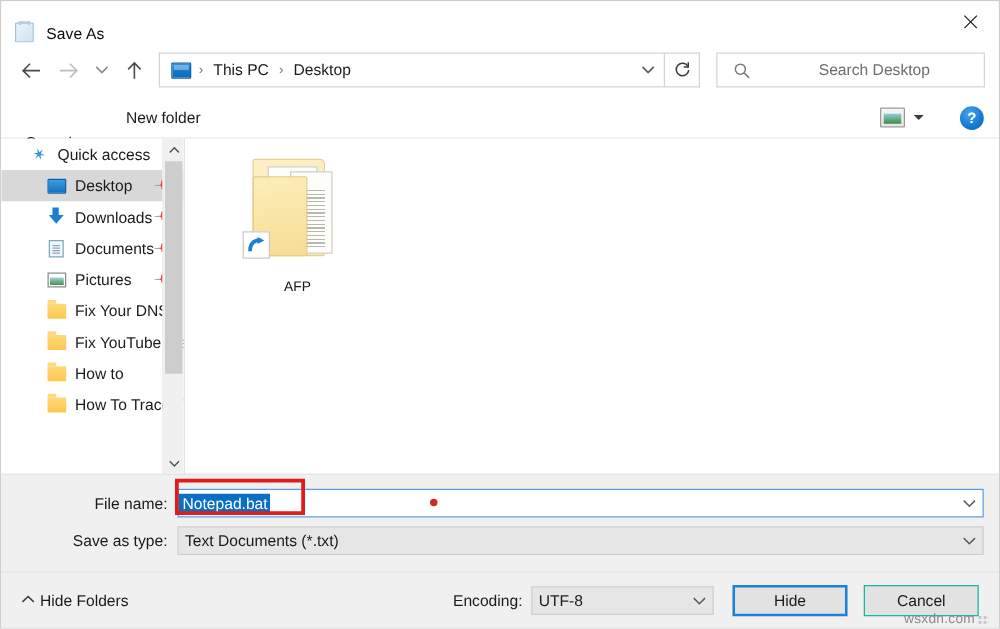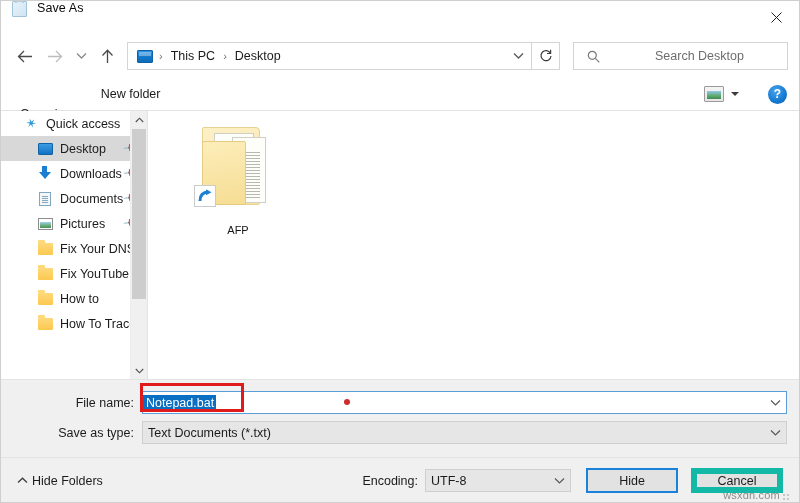--- a/index.html
+++ b/index.html
@@ -24,21 +24,21 @@
   }
 
   
   .titlebar {
     position: absolute;
     left: 0; top: 0;
     width: 100%;
     height: 33px;
     background: #ffffff;
     display: flex;
-    align-items: flex-start;
+    align-items: flex-end;
   }
   .title-icon {
     width: 16px; height: 16px;
     margin-left: 11px;
     position: relative;
     flex: none;
   }
   .np-icon {
     width: 15px; height: 16px;
     background: linear-gradient(135deg,#e9f3fa 0%, #cfe4f2 100%);
@@ -601,21 +601,21 @@
     border: 1px solid #cfcfcf;
     box-sizing: border-box;
     display: flex;
     align-items: center;
   }
   .btn {
     width: 92px;
     height: 25px;
     box-sizing: border-box;
     background: #e2e2e2;
-    border: 6px solid #14b8a6;
+    border: 1px solid #14b8a6;
     font-size: 12.5px;
     color: #1b1b1b;
     display: flex;
     align-items: center;
     justify-content: center;
     cursor: default;
   }
   .btn.primary {
     border: 2px solid #1a82d8;
     background: #e2e2e2;

